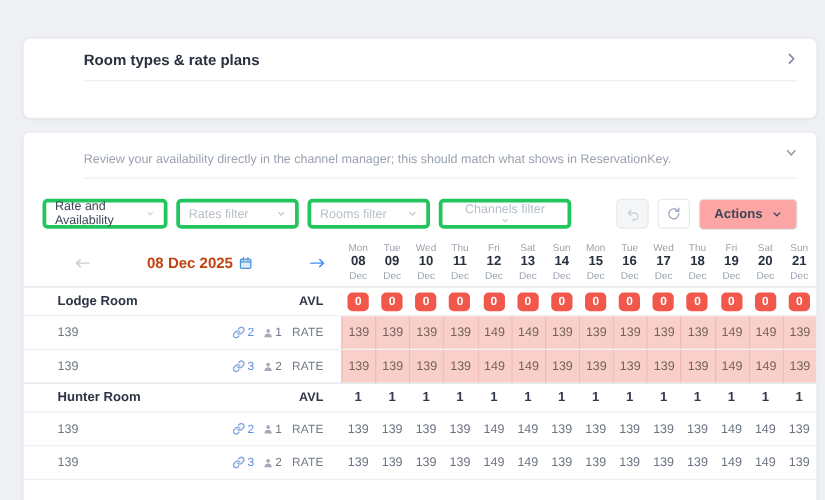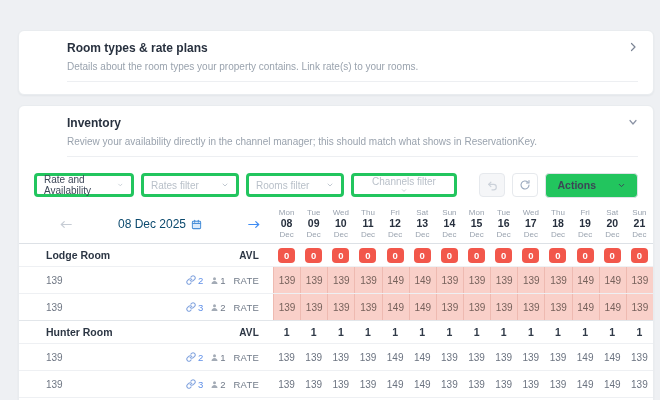--- a/index.html
+++ b/index.html
@@ -36,31 +36,31 @@
   .sel-rates{width:98px;}
   .sel-channels{width:106px;flex-direction:column;}
   .icon-btn{
     width:26px;height:24px;box-sizing:border-box;border:1px solid #e6e9ed;border-radius:4px;
     background:#fff;display:flex;align-items:center;justify-content:center;cursor:pointer;padding:0;
   }
   .icon-btn.disabled{background:#f5f6f8;}
   .push{margin-left:auto;}
   .actions-btn{
     height:25px;box-sizing:border-box;padding:0 11px;border:1px solid #dfe3e8;border-radius:4px;
-    background:#22c55e;font-size:10.5px;font-weight:600;color:#3c4656;
-    display:flex;align-items:center;gap:21px;cursor:pointer;font-family:inherit;
+    background:#fca5a5;font-size:10.5px;font-weight:600;color:#3c4656;
+    display:flex;align-items:center;gap:7px;cursor:pointer;font-family:inherit;
   }
 
   
   .grid-row{display:grid;grid-template-columns:254px repeat(14,1fr);}
   .cal-header{margin-top:8px;height:38px;border-bottom:1px solid #dde1e6;}
   .nav-cell{display:flex;align-items:center;padding:0 12px 0 40px;box-sizing:border-box;}
   .nav-arrow{background:none;border:none;padding:0;font-size:13px;line-height:1;cursor:pointer;display:flex;}
   .nav-center{flex:1;display:flex;align-items:center;justify-content:center;gap:5px;}
-  .nav-date{font-size:12px;font-weight:400;color:#0c4a6e;cursor:pointer;}
+  .nav-date{font-size:12px;font-weight:700;color:#c2410c;cursor:pointer;}
   .day-head{display:flex;flex-direction:column;align-items:center;justify-content:center;line-height:1.05;text-align:right;}
   .dow,.dmon{font-size:8px;color:#9aa3af;}
   .dnum{font-size:10.5px;font-weight:700;color:#27303e;margin:1.5px 0;}
 
   
   .grid-row.data-row{border-top:1px solid #eef0f3;}
   .grid-row.room-row{border-top:1px solid #e2e6ea;height:22px;}
   .grid-row.rate-row{height:26px;}
   .grid-row.room-row:first-child{border-top:none;}
   .label-cell{display:flex;align-items:center;padding-left:27px;padding-right:14px;box-sizing:border-box;overflow:hidden;}
@@ -86,28 +86,26 @@
 <body>
 
 <section class="card" id="card-roomtypes">
   <div class="card-head">
     <div class="card-title">Room types &amp; rate plans</div>
     <span class="card-chevron">
       <svg width="12" height="12" viewBox="0 0 24 24" fill="none" stroke="#7b8494" stroke-width="2.4" stroke-linecap="round" stroke-linejoin="round">
           <polyline points="9 5 16 12 9 19"></polyline>
         </svg>
     </span>
-    <div class="card-sub">Details about the room types your property contains. Link rate(s) to your rooms.</div>
     <div class="divider"></div>
   </div>
 </section>
 
 <section class="card" id="card-inventory">
   <div class="card-head">
-    <div class="card-title">Inventory</div>
     <span class="card-chevron">
       <svg width="12" height="12" viewBox="0 0 24 24" fill="none" stroke="#8b93a5" stroke-width="2.4" stroke-linecap="round" stroke-linejoin="round">
           <polyline points="6 9 12 16 18 9"></polyline>
         </svg>
     </span>
     <div class="card-sub">Review your availability directly in the channel manager; this should match what shows in ReservationKey.</div>
     <div class="divider"></div>
   </div>
 
   <div class="toolbar">

